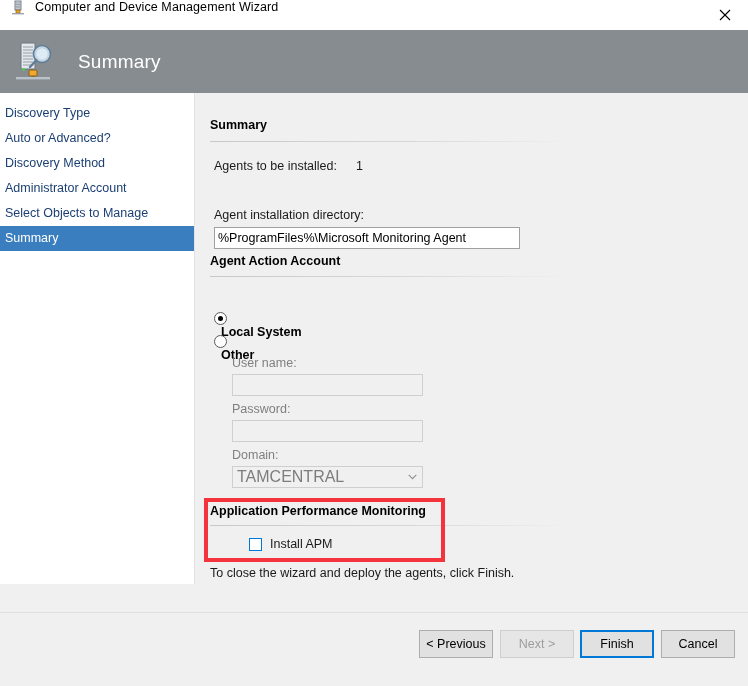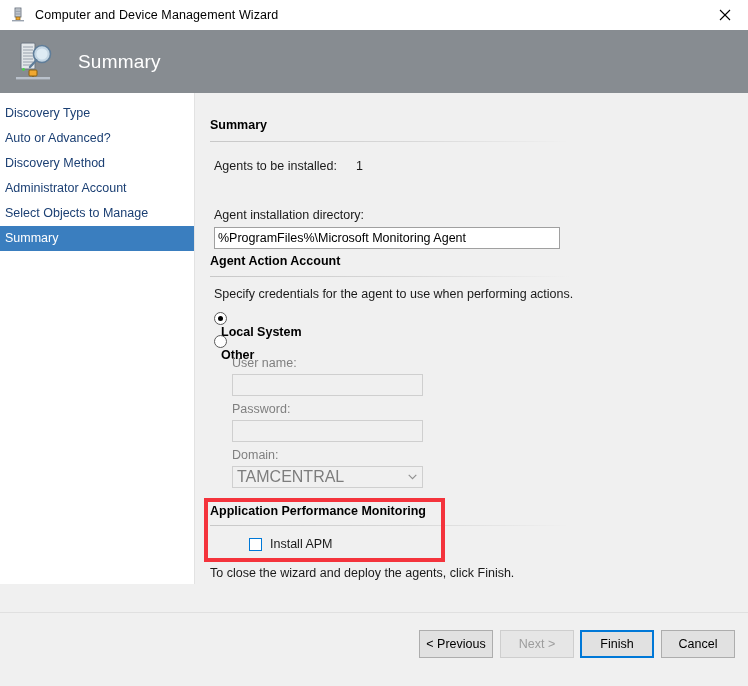--- a/index.html
+++ b/index.html
@@ -18,21 +18,20 @@
     -webkit-font-smoothing: antialiased;
   }
 
   
   .titlebar {
     position: absolute;
     left: 0; top: 0;
     width: 748px; height: 30px;
     background: #ffffff;
     display: flex;
-    align-items: center;
   }
   .titlebar-icon {
     width: 16px; height: 16px;
     margin-left: 10px;
     position: relative;
     flex: none;
   }
   .title-text {
     margin-left: 9px;
     font-size: 12.5px;
@@ -328,26 +327,25 @@
 
   <div class="content">
 
     <div class="section-head" style="left:14px; top:25px;">Summary</div>
     <div class="rule" style="left:14px; top:48px; width:360px;"></div>
 
     <div class="lbl" style="left:18px; top:66px;">Agents to be installed:</div>
     <div class="lbl" style="left:160px; top:66px;">1</div>
 
     <div class="lbl" style="left:18px; top:115px;">Agent installation directory:</div>
-    <input class="txtbox" style="left: 18px; top: 134px; width: 346px;" type="text" value="%ProgramFiles%\Microsoft Monitoring Agent">
+    <input class="txtbox" style="left: 18px; top: 134px; width: 306px;" type="text" value="%ProgramFiles%\Microsoft Monitoring Agent">
 
     <div class="section-head" style="left:14px; top:161px;">Agent Action Account</div>
     <div class="rule" style="left:14px; top:183px; width:360px;"></div>
 
-    <div class="lbl" style="left:18px; top:194px;">Specify credentials for the agent to use when performing actions.</div>
 
     <div class="radio-row" style="left:18px; top:219px;">
       <span class="radio checked"></span>
       <span class="radio-label">Local System</span>
     </div>
 
     <div class="radio-row" style="left:18px; top:242px;">
       <span class="radio"></span>
       <span class="radio-label">Other</span>
     </div>

